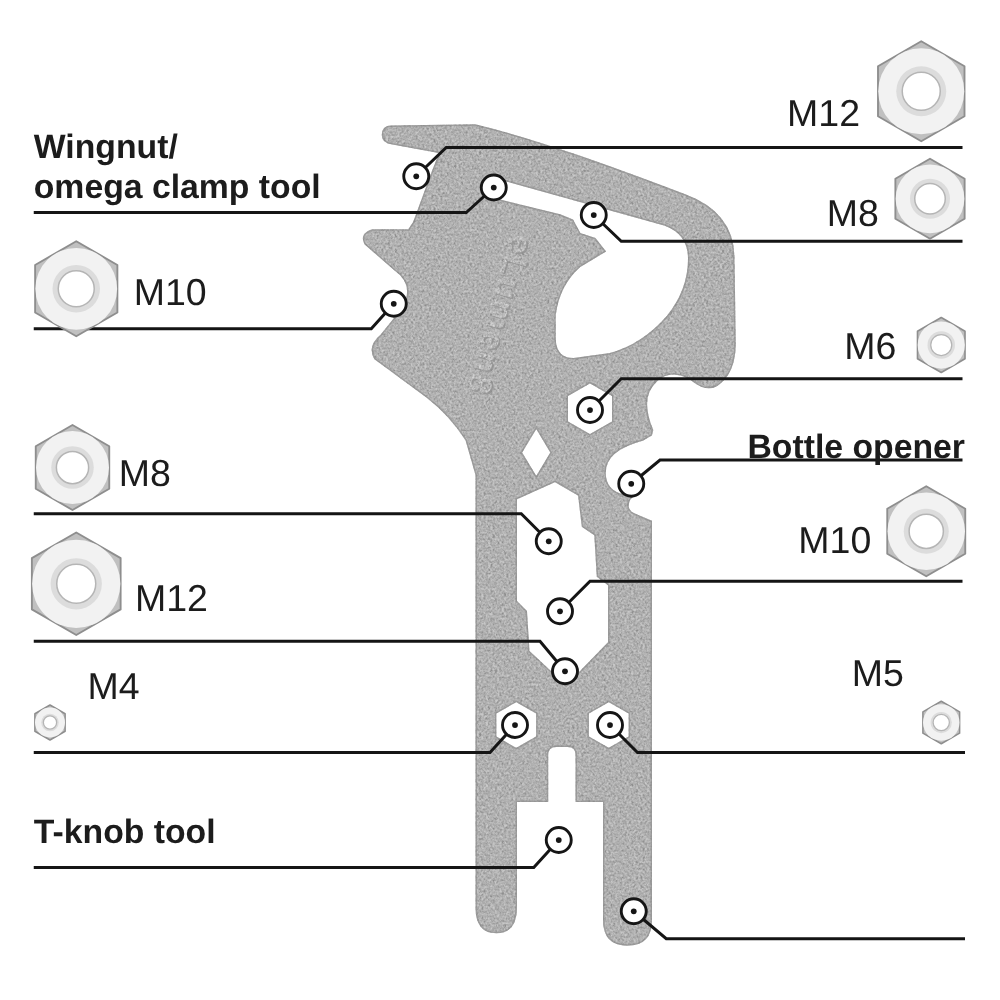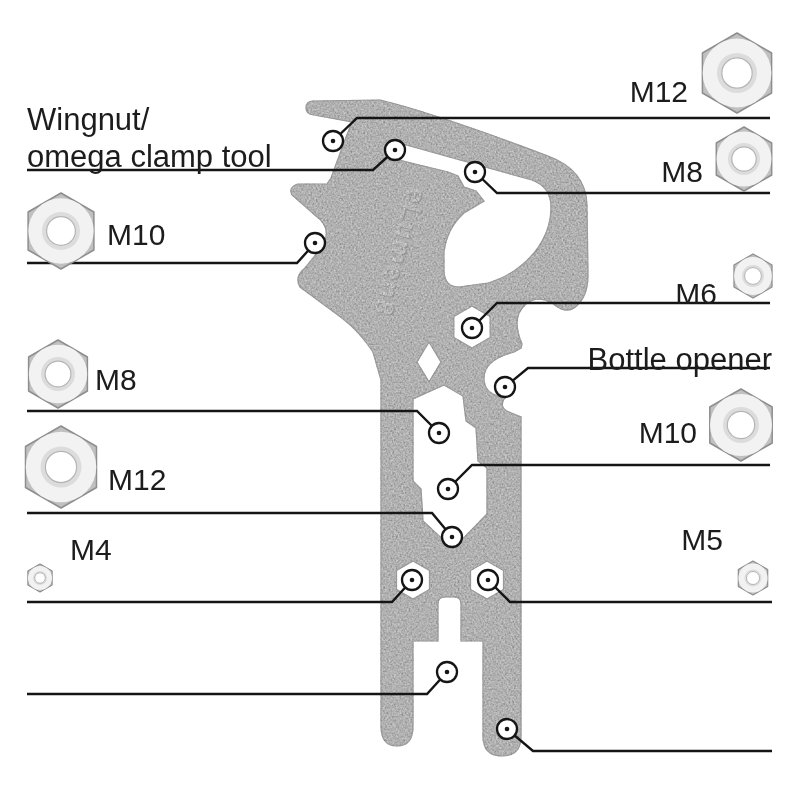--- a/index.html
+++ b/index.html
@@ -2,21 +2,21 @@
 <html><head>
 <meta charset="utf-8">
 <style>
   html,body{margin:0;padding:0;background:#ffffff;}
   .stage{
     position:relative;width:800px;height:800px;background:#ffffff;overflow:hidden;
     font-family:"Liberation Sans","DejaVu Sans",sans-serif;color:#1c1c1c;
   }
   .stage svg{position:absolute;left:0;top:0;}
   .lbl{position:absolute;white-space:pre-line;line-height:1.18;}
-  .lbl-sm{font-size:31px;}
+  .lbl-sm{font-size:27px;font-weight:bold;}
   .lbl-lg{font-size:30px;}
   .r{text-align:right;}
   .engraving{fill:#d6d6d6;font-family:"Liberation Sans","DejaVu Sans",sans-serif;
     font-size:27px;font-weight:bold;letter-spacing:2px;}
   .engraving-shadow{fill:#9f9f9f;}
 </style>
 </head>
 <body>
 
 <div class="stage">
@@ -216,26 +216,27 @@
 omega clamp tool</div>
 
   <div class="lbl lbl-lg" style="left:107px;top:217px;">M10</div>
 
   <div class="lbl lbl-lg" style="left:95px;top:362px;">M8</div>
 
   <div class="lbl lbl-lg" style="left:108px;top:462px;">M12</div>
 
   <div class="lbl lbl-lg" style="left:70px;top:532px;">M4</div>
 
+  <div class="lbl lbl-sm" style="left:27px;top:650px;">T-knob tool</div>
 
   <div class="lbl lbl-lg r" style="right:112px;top:74px;">M12</div>
 
   <div class="lbl lbl-lg r" style="right:97px;top:154px;">M8</div>
 
-  <div class="lbl lbl-lg r" style="right:83px;top:276px;">M6</div>
+  <div class="lbl lbl-lg r" style="right:83px;top:260px;">M6</div>
 
   <div class="lbl lbl-sm r" style="right:28px;top:324px;margin-top:18px;">Bottle opener</div>
 
   <div class="lbl lbl-lg r" style="right:103px;top:415px;">M10</div>
 
   <div class="lbl lbl-lg r" style="right:77px;top:522px;">M5</div>
 
 
 </div>
 

